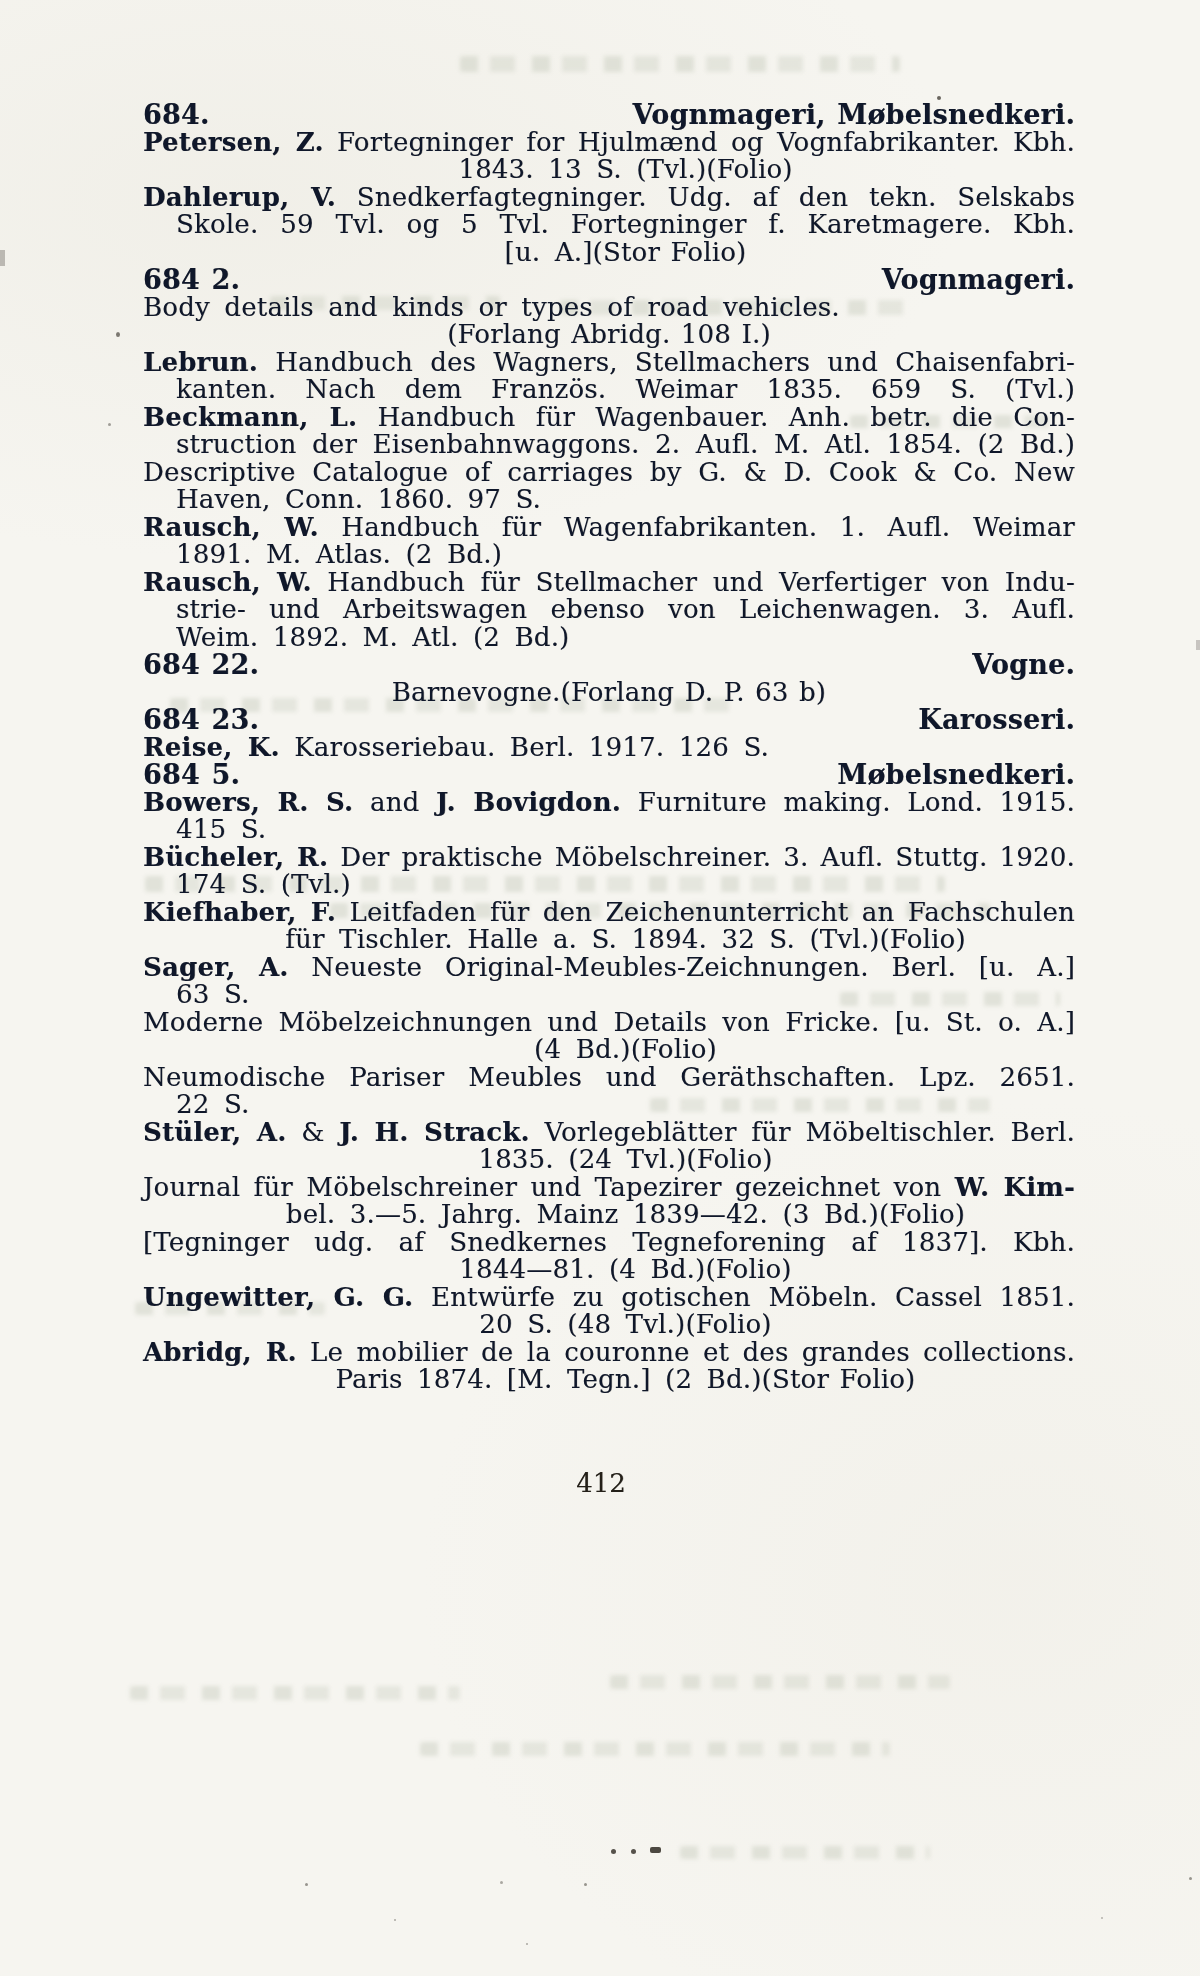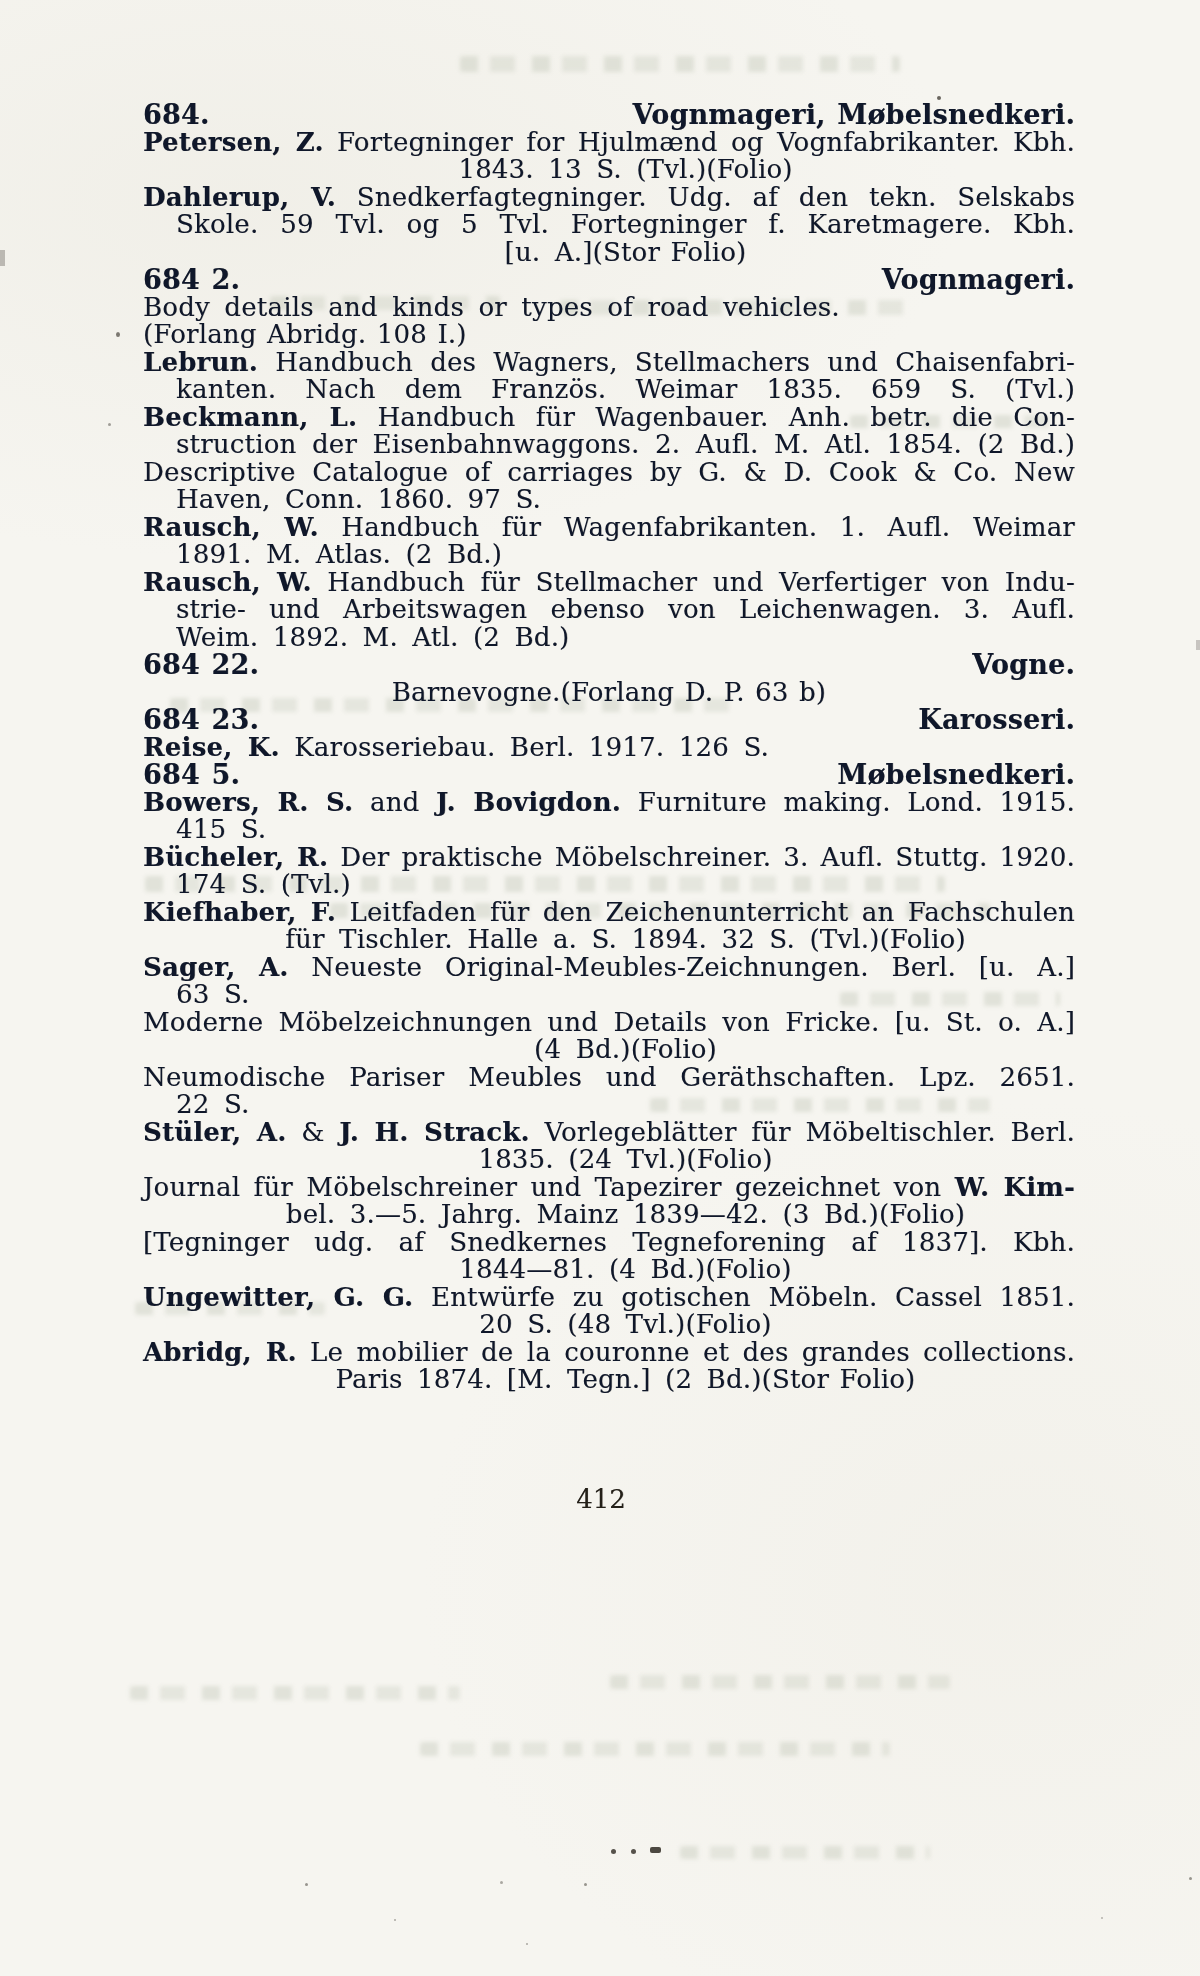--- a/index.html
+++ b/index.html
@@ -19,30 +19,29 @@
     position:absolute;left:135px;top:101px;width:932px;z-index:3;
     color:#0f172a;font-size:26px;line-height:27.5px;
     letter-spacing:.2px;word-spacing:2px;
     text-shadow:.4px .3px .6px rgba(30,25,20,.35);
     margin-left:8px;
   }
   .ln{min-height:27.5px}
   .ind{padding-left:33px}
   .justify{text-align:justify;text-align-last:justify}
   .left{word-spacing:6px}
-  .right{text-align:left}
+  .right{text-align:center}
   .split{display:flex;justify-content:center}
   .split .lt{word-spacing:6px}
   .section{display:flex;justify-content:space-between;font-weight:700;font-size:27px}
   .b{font-weight:700}
   #pagenum{
     position:absolute;left:135px;top:1468px;width:932px;z-index:3;
     text-align:center;color:#242019;font-size:26px;
     text-shadow:.4px .3px .6px rgba(30,25,20,.35);
-    margin-top:16px;
   }
   
   .bleed{
     position:absolute;z-index:1;border-radius:3px;opacity:.5;filter:blur(2px);
     background:repeating-linear-gradient(90deg,
       rgba(168,176,156,.55) 0 18px, transparent 18px 30px,
       rgba(168,176,156,.42) 30px 55px, transparent 55px 72px);
   }
   .speck{position:absolute;z-index:2;background:#3a352e;border-radius:50%}
 </style>

